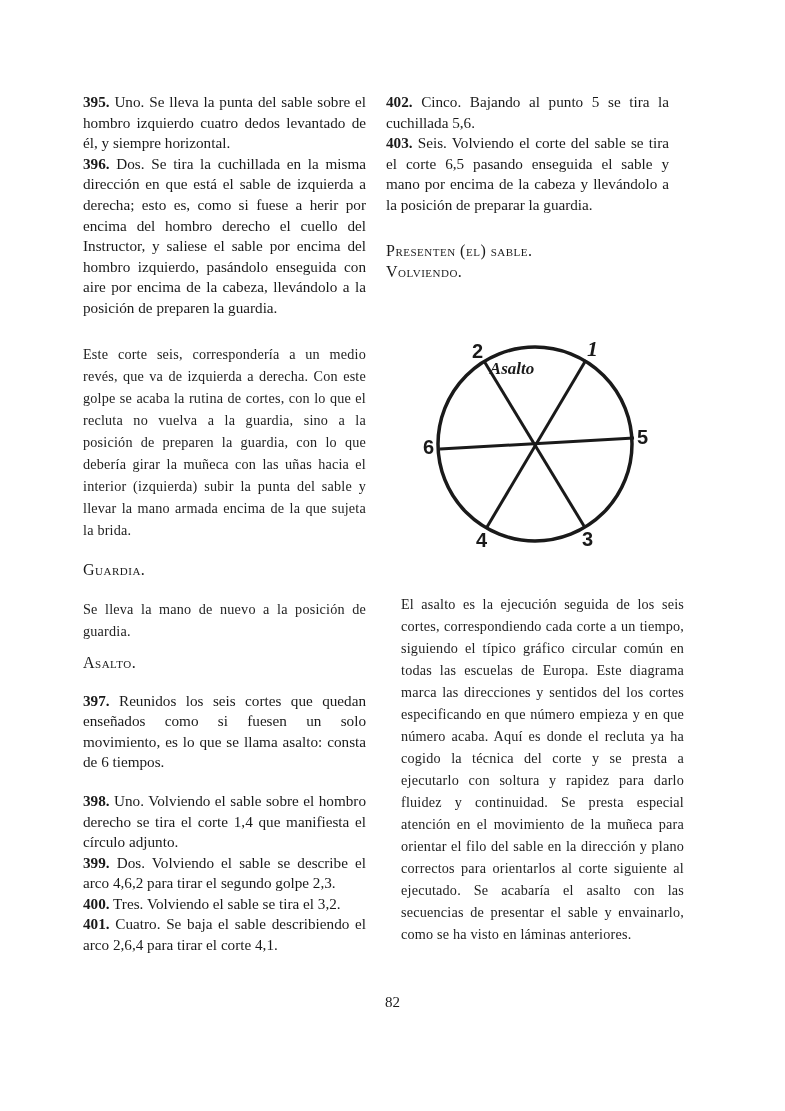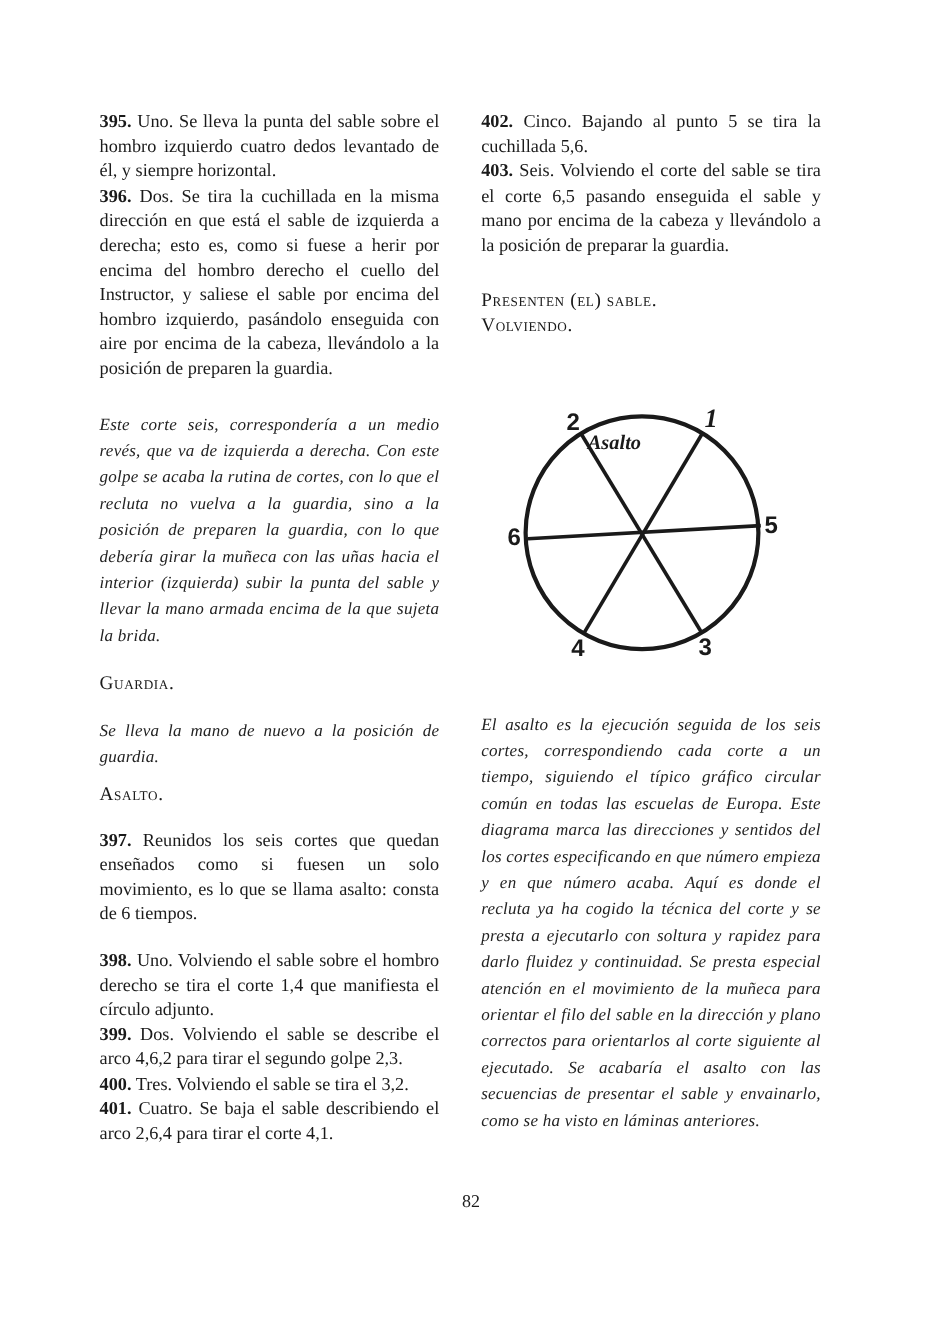--- a/index.html
+++ b/index.html
@@ -3,26 +3,26 @@
   <meta charset="utf-8">
   <style>
     html, body { margin: 0; padding: 0; background: #ffffff; }
     body {
       width: 785px; height: 1111px; position: relative; overflow: hidden;
       font-family: "Liberation Serif", "DejaVu Serif", serif;
       color: #1a1a1a;
     }
     .col { position: absolute; width: 283px; }
     .left { left: 83px; top: 92px; }
-    .right { left: 401px; top: 92px; }
+    .right { left: 386px; top: 92px; }
     p { margin: 0; }
     .roman { font-size: 15.2px; line-height: 20.6px; text-align: justify; }
     .num { font-weight: bold; margin-top: 20px; }
     .it {
-      font-style: italic; font-size: 14.2px; line-height: 22px;
+      font-size: 14.2px; line-height: 22px;
       text-align: justify; letter-spacing: 0.2px; color: #222;
     }
     .caps { font-variant: small-caps; font-size: 16px; line-height: 21px; letter-spacing: 0.5px; }
     .gap-s { height: 10px; }
     .gap-m { height: 18px; }
     .gap-l { height: 24px; }
     .diagram { position: absolute; left: 412px; top: 327px; width: 270px; height: 225px; }
     .page-number { position: absolute; left: 0; width: 785px; top: 994px; text-align: center; font-size: 15px; }
   </style>
 </head>

